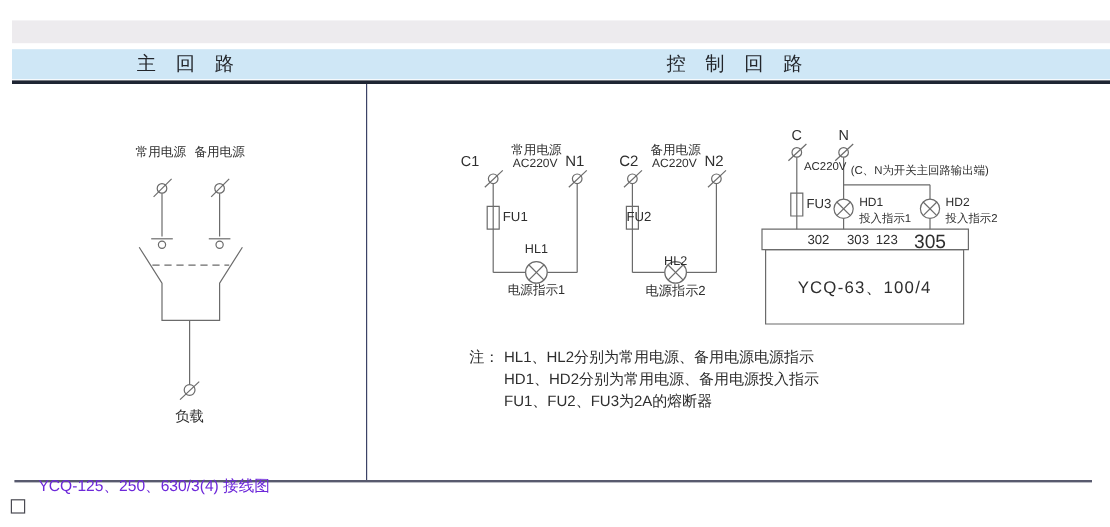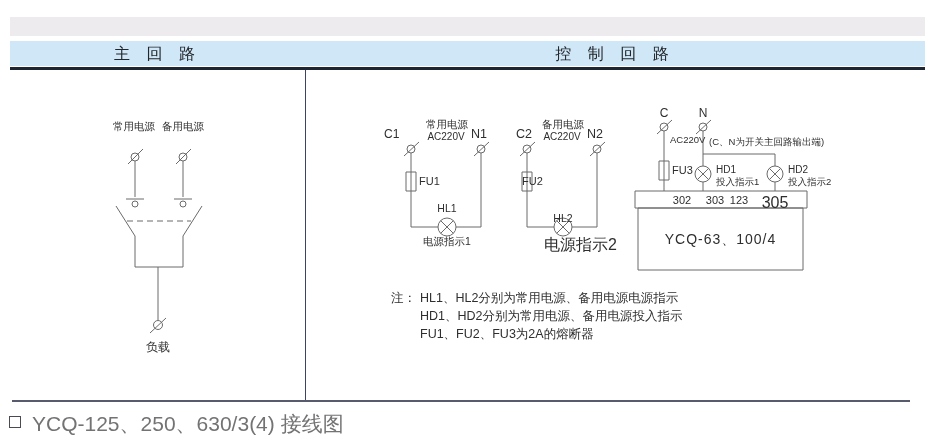--- a/index.html
+++ b/index.html
@@ -35,21 +35,21 @@
   .c1-fuse{left:419px;top:175px;font-size:11px;}
   .c1-lamp{left:432px;top:202px;width:30px;font-size:10.5px;}
   .c1-cap{left:412px;top:235px;width:70px;font-size:10.5px;text-align:center;}
   
   .c2-title{left:533px;top:118px;width:60px;font-size:10.5px;}
   .c2-volt{left:532px;top:131px;width:60px;font-size:10px;}
   .c2-l{left:516px;top:127px;font-size:12.5px;}
   .c2-r{left:587px;top:127px;font-size:12.5px;}
   .c2-fuse{left:522px;top:175px;font-size:11px;}
   .c2-lamp{left:548px;top:212px;width:30px;font-size:10.5px;}
-  .c2-cap{left:544px;top:235px;width:70px;font-size:16px;}
+  .c2-cap{left:528px;top:235px;width:70px;font-size:11px;}
   
   .c3-c{left:657px;top:106px;width:14px;font-size:12px;}
   .c3-n{left:696px;top:106px;width:14px;font-size:12px;}
   .c3-volt{left:670px;top:134px;font-size:9.5px;}
   .c3-note{left:709px;top:136px;font-size:9.5px;}
   .c3-fuse{left:672px;top:164px;font-size:11px;}
   .c3-hd1{left:716px;top:164px;font-size:10px;}
   .c3-hd1cap{left:716px;top:176px;font-size:9.5px;}
   .c3-hd2{left:788px;top:164px;font-size:10px;}
   .c3-hd2cap{left:788px;top:176px;font-size:9.5px;}
@@ -59,21 +59,21 @@
   .t305{left:761px;top:194px;width:28px;font-size:16px;}
   .device{left:638px;top:231px;width:165px;font-size:14px;letter-spacing:1px;}
   
   .note-prefix{left:391px;top:290px;font-size:12.5px;}
   .note-0{left:420px;top:290px;font-size:12.5px;}
   .note-1{left:420px;top:308px;font-size:12.5px;}
   .note-2{left:420px;top:326px;font-size:12.5px;}
   .note-3{left:420px;top:344px;font-size:12.5px;}
   
   .cap-marker{position:absolute;left:9px;top:416px;width:10px;height:10px;border:1.5px solid #4a4a52;}
-  .cap-text{left:32px;top:410px;font-size:21px;color:#737373;}
+  .cap-text{left:32px;top:396px;font-size:13px;color:#6d28d9;}
 </style>
 </head>
 <body>
 
 <div class="canvas">
 
   <div class="band-gray"></div>
   <div class="band-blue"></div>
   <div class="hdr-title hdr-left">主 回 路</div>
   <div class="hdr-title hdr-right">控 制 回 路</div>

